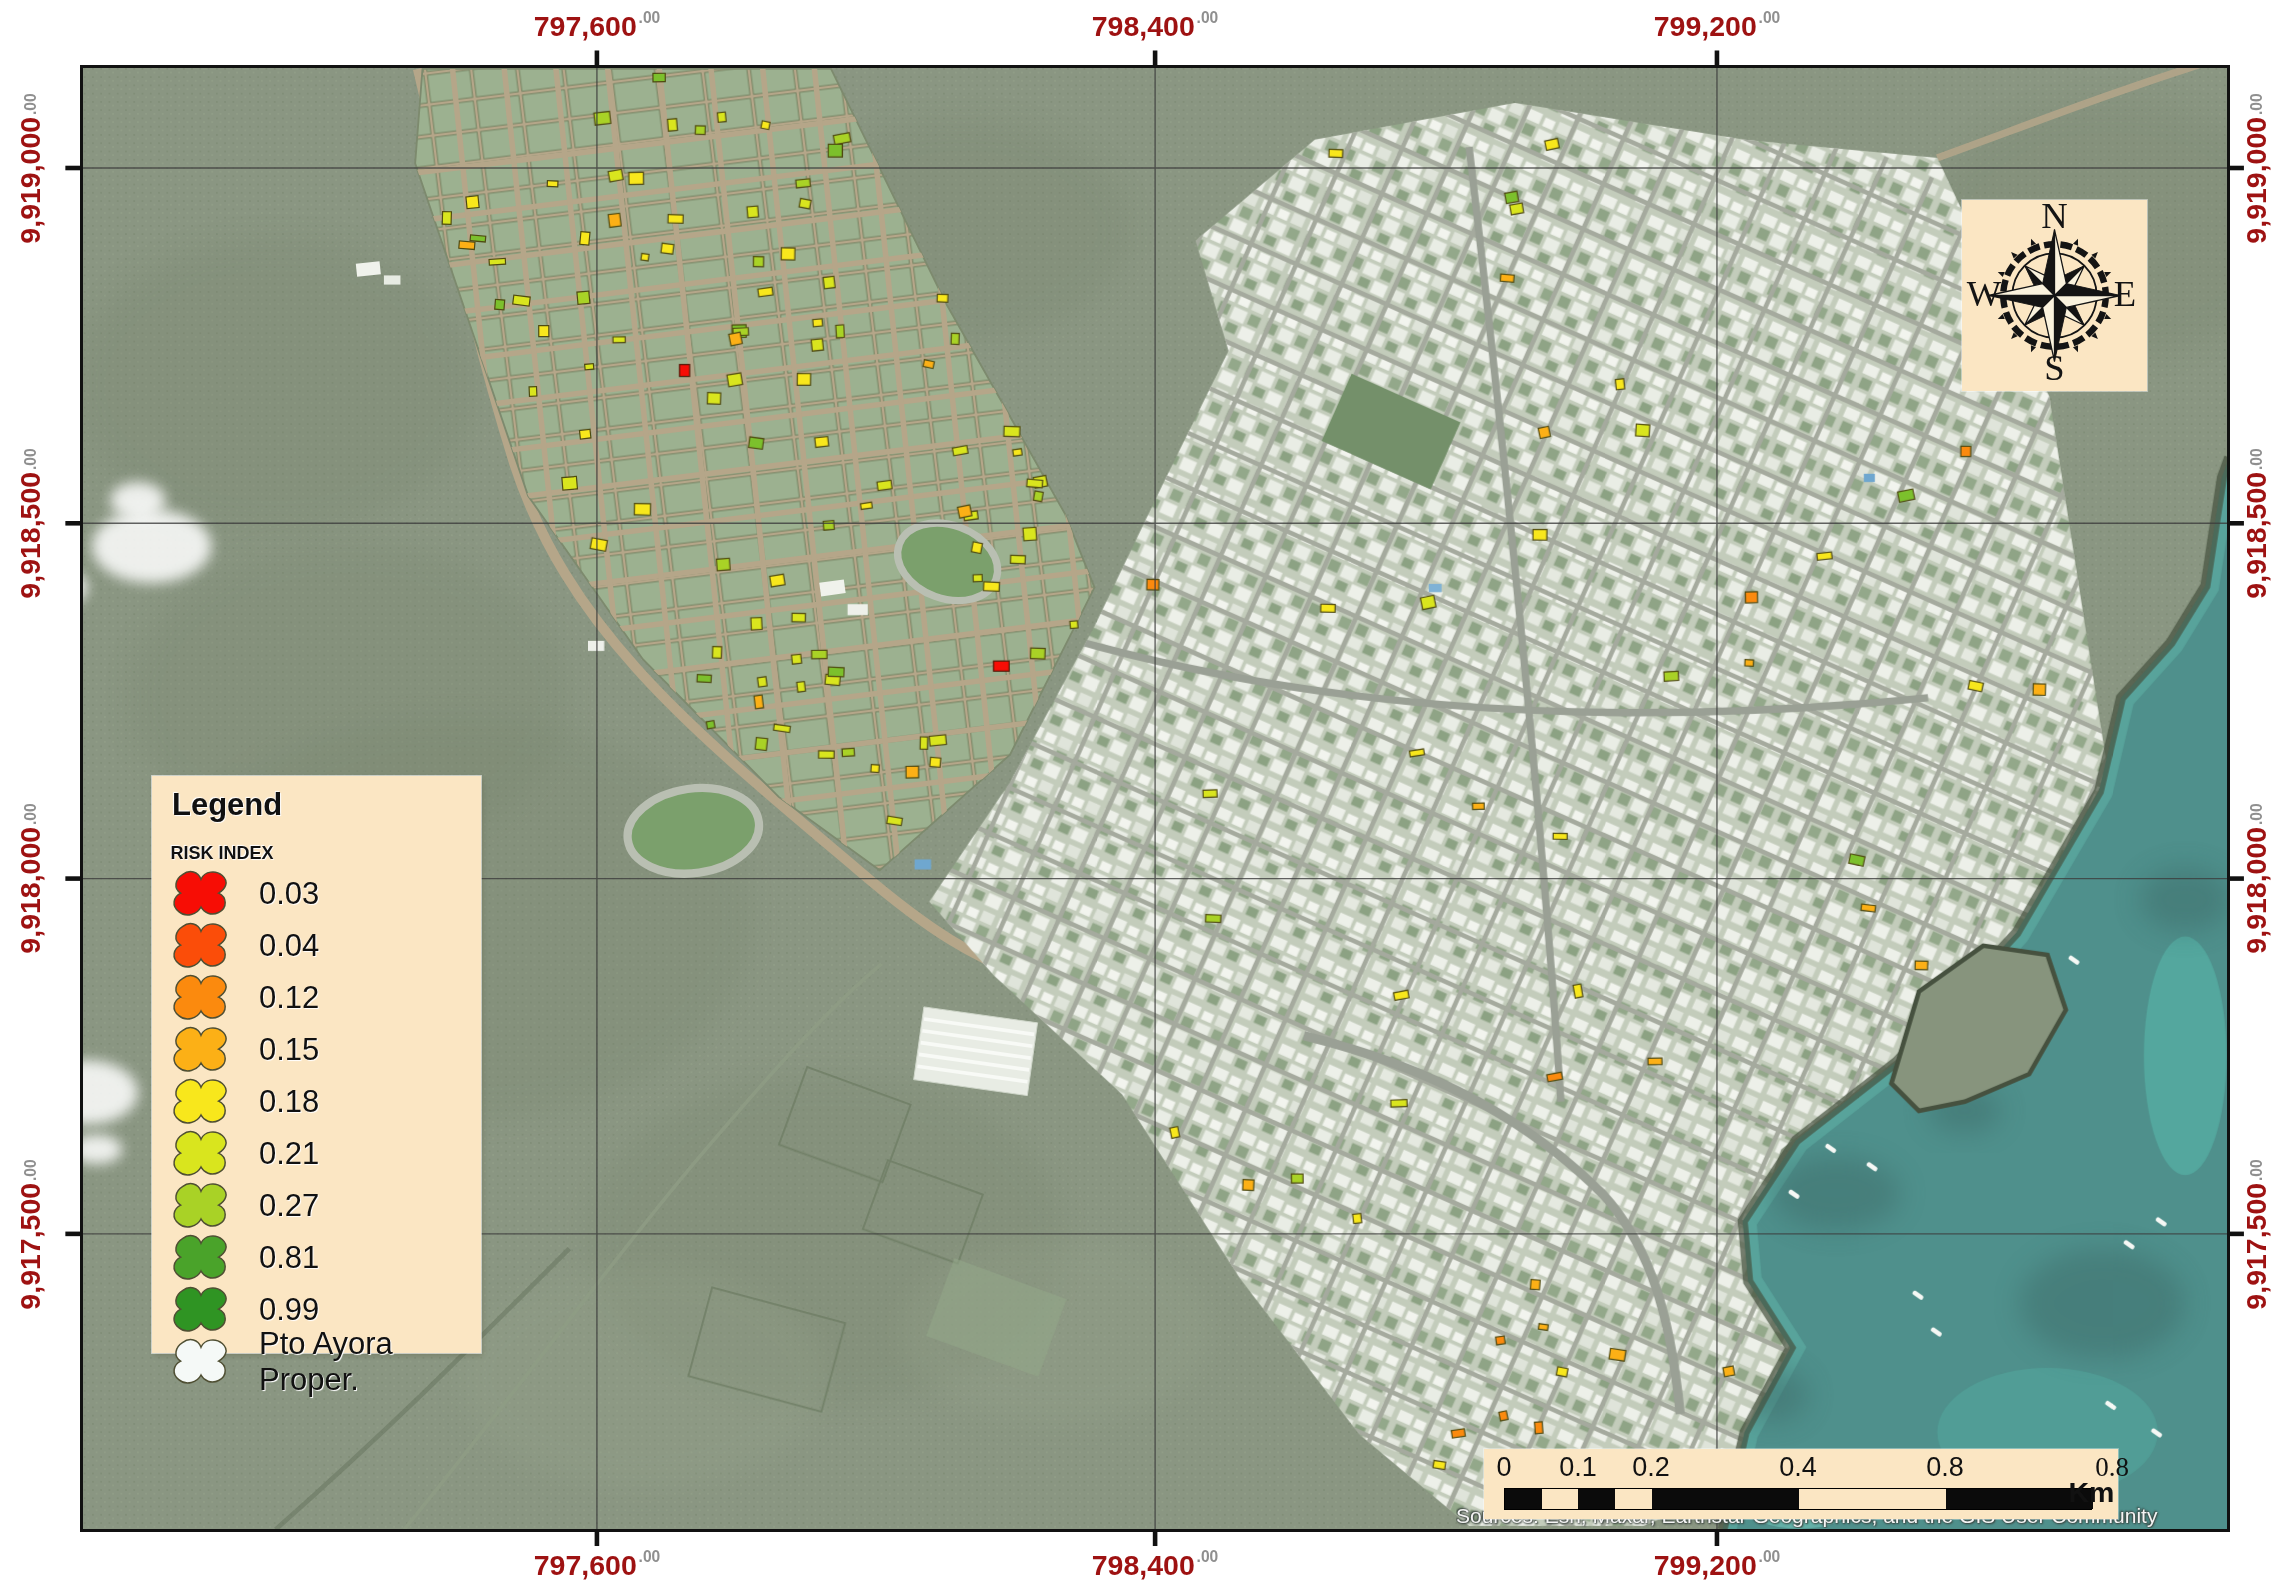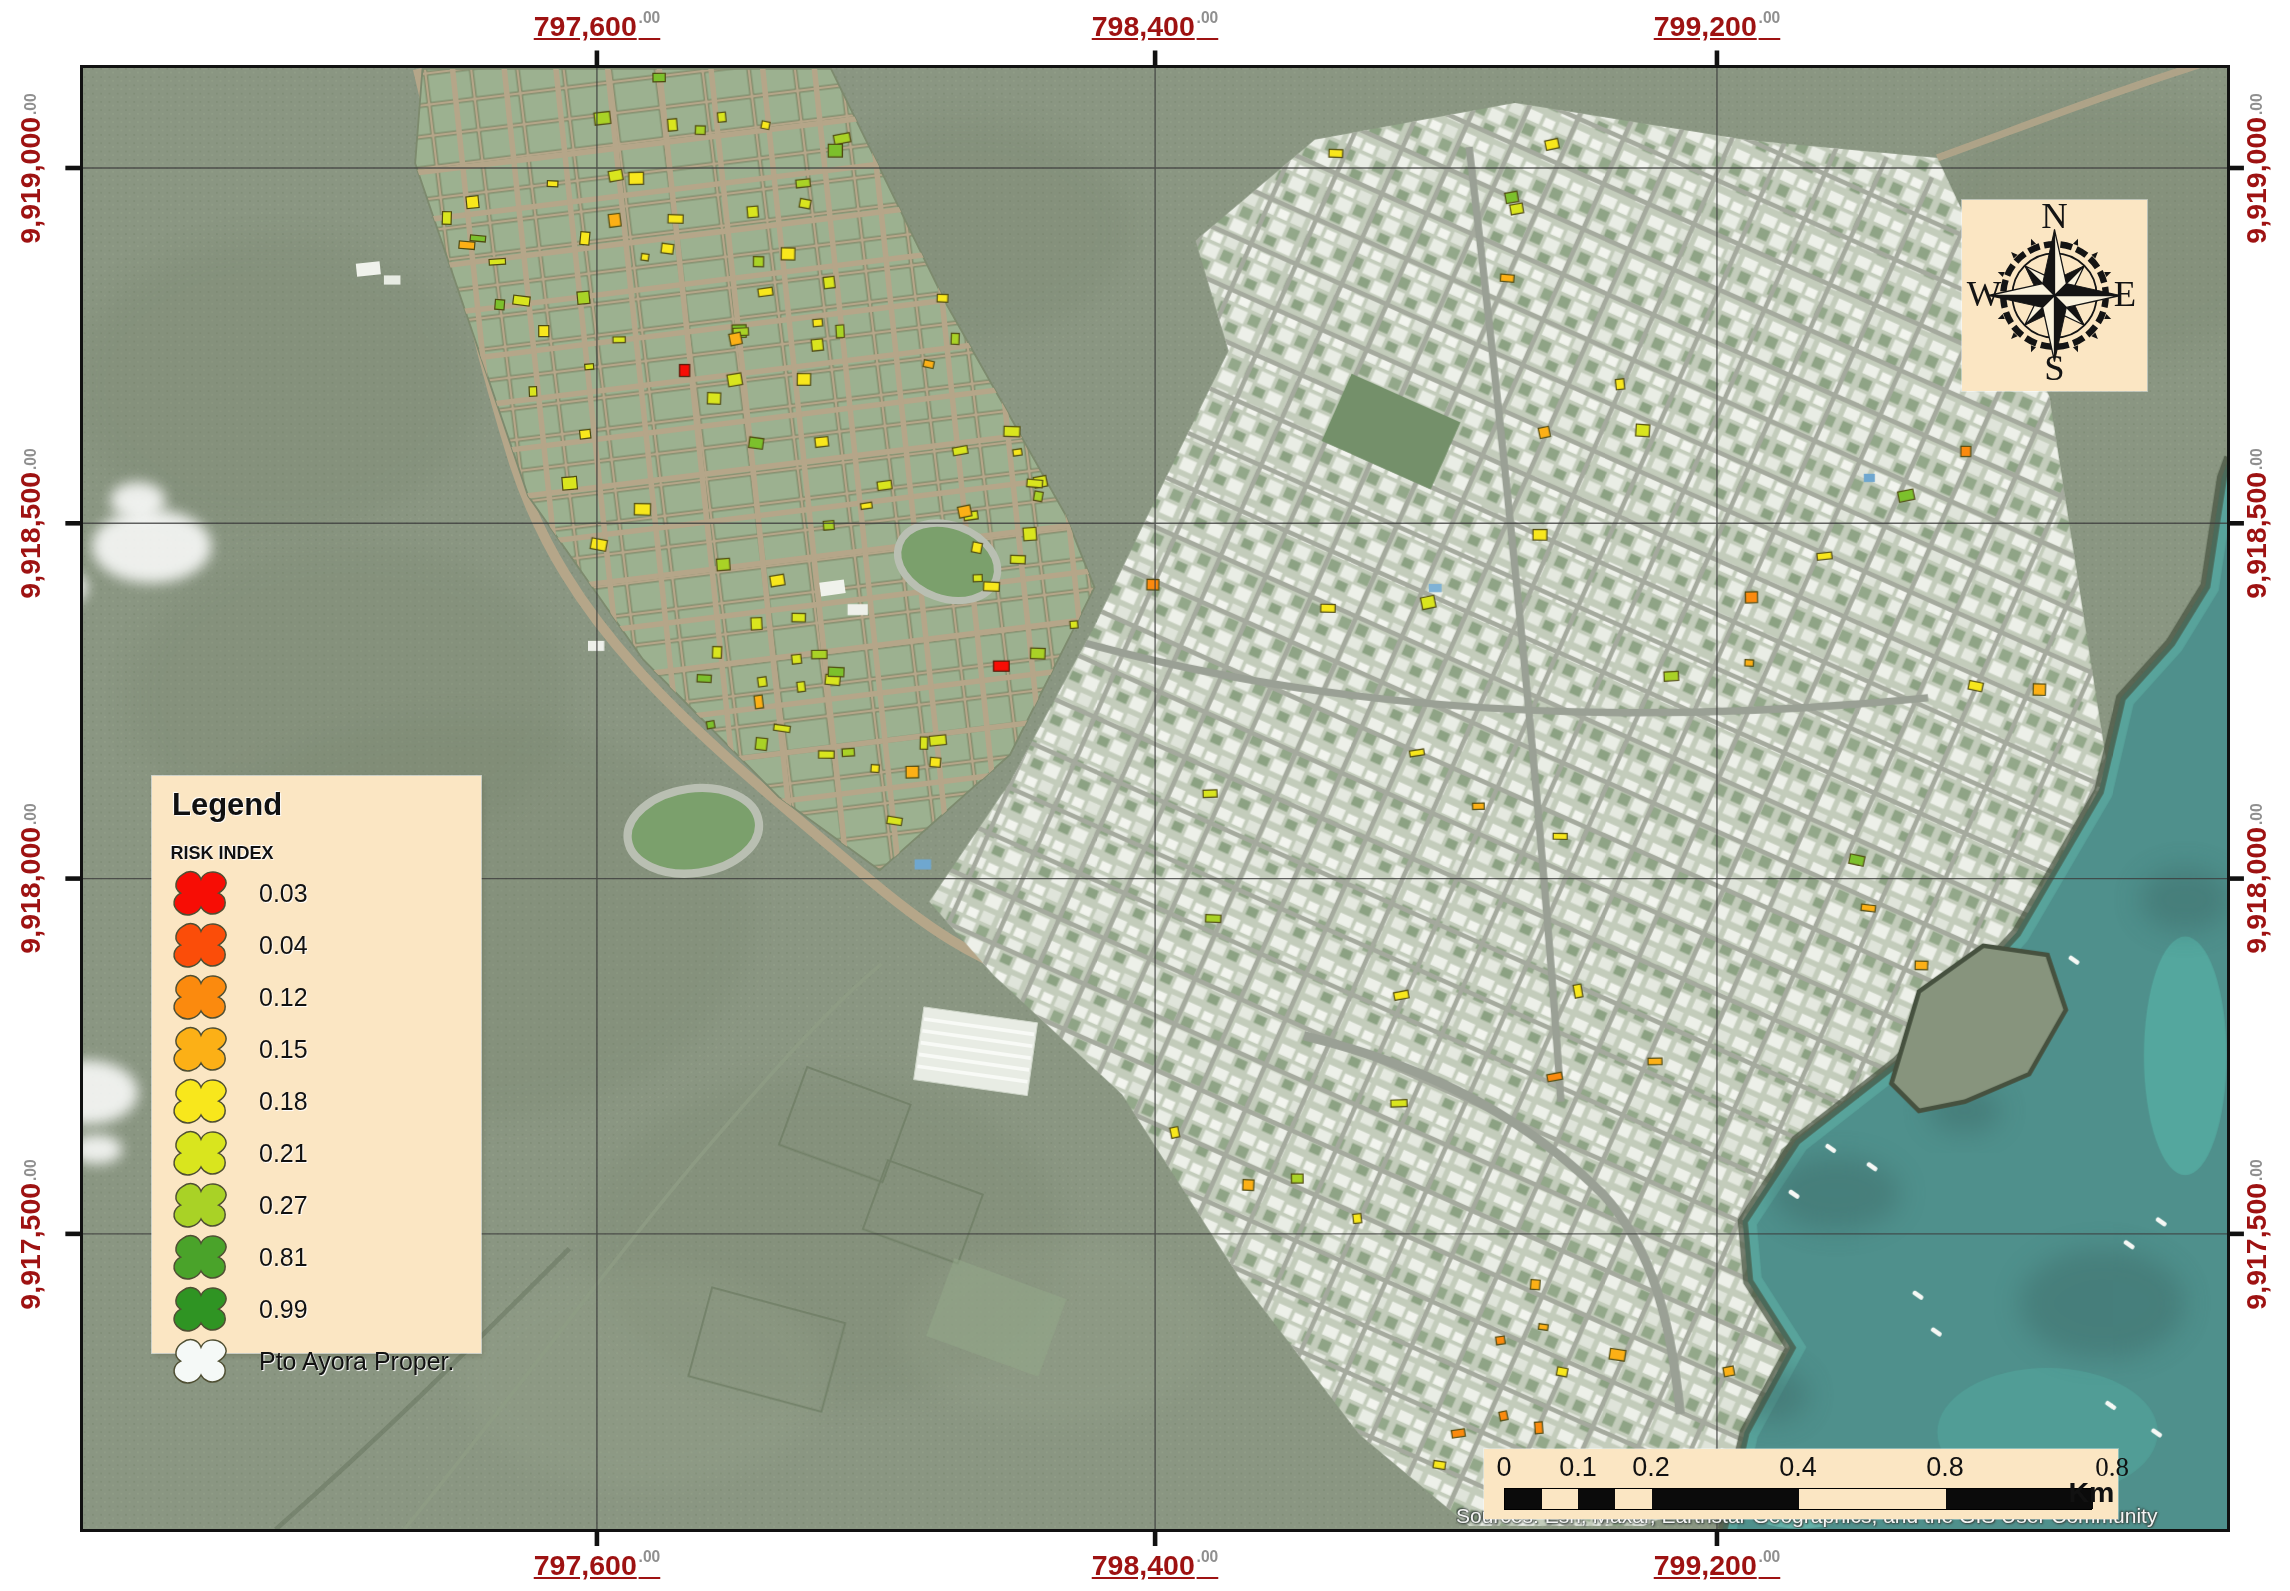--- a/index.html
+++ b/index.html
@@ -5,32 +5,32 @@
   html,body{margin:0;padding:0;background:#ffffff;}
   #stage{position:relative;width:2290px;height:1591px;background:#ffffff;overflow:hidden;
          font-family:"Liberation Sans", sans-serif;}
   #map-frame{position:absolute;left:80px;top:65px;width:2150px;height:1467px;
              border:3.7px solid #111;box-sizing:border-box;}
   #scenery{position:absolute;left:0;top:0;width:2290px;height:1591px;}
   
   .coord{position:absolute;color:#9e1212;font-weight:bold;font-size:28.5px;white-space:nowrap;
          text-shadow:0.9px 0.9px 0 #fff,-0.9px -0.9px 0 #fff,0.9px -0.9px 0 #fff,-0.9px 0.9px 0 #fff,0 0 3.7px #fff;}
   .coord .sup{font-size:15.6px;color:#8f8f8f;font-weight:bold;vertical-align:13px;margin-left:1.8px;}
-  .coord-x{transform:translateX(-50%);text-decoration:underline;}
+  .coord-x{transform:translateX(-50%);}
   .coord-side{width:275px;height:37px;display:flex;align-items:center;justify-content:center;}
   
   #legend{position:absolute;left:152px;top:776px;width:329px;height:577px;background:#fbe6c3;
           box-shadow:0 0 0 0.9px rgba(255,255,255,.65), 1.8px 2.8px 5.5px rgba(60,50,20,.25);}
   #legend .ttl{font-size:31px;font-weight:bold;color:#111;margin:11px 0 0 20px;
                text-shadow:0.9px 0.9px 0.9px #fff,-0.9px -0.9px 0.9px #fff;}
   #legend .sub{font-size:18px;font-weight:bold;color:#111;margin:20px 0 3.7px 18.4px;
                text-shadow:0.9px 0.9px 0.9px #fff,-0.9px -0.9px 0.9px #fff;}
   .lg-row{display:flex;align-items:center;height:52px;padding-left:13px;}
   .lg-swatch{width:72px;height:50px;flex:0 0 72px;}
-  .lg-label{font-size:25px;color:#111;padding-left:22px;text-shadow:0.9px 0.9px 0.9px #fff;}
+  .lg-label{font-size:31px;color:#111;padding-left:22px;text-shadow:0.9px 0.9px 0.9px #fff;}
   
   #compass{position:absolute;left:1962px;top:200px;width:185px;height:191px;background:#fbe6c3;
            box-shadow:0 0 0 0.9px rgba(255,255,255,.5);}
   
   #scalebar{position:absolute;left:1484px;top:1449px;width:634px;height:70px;background:#fbe6c3;z-index:6;
             box-shadow:0 0 0 0.9px rgba(255,255,255,.4);}
   .sb-label{position:absolute;top:2.8px;font-size:27px;color:#111;transform:translateX(-50%);}
   #sb-bar{position:absolute;left:20px;top:39px;width:588px;height:22px;border:1.8px solid #000;
           box-sizing:border-box;background:#fbe6c3;}
   .sb-seg{position:absolute;top:0;height:100%;}

